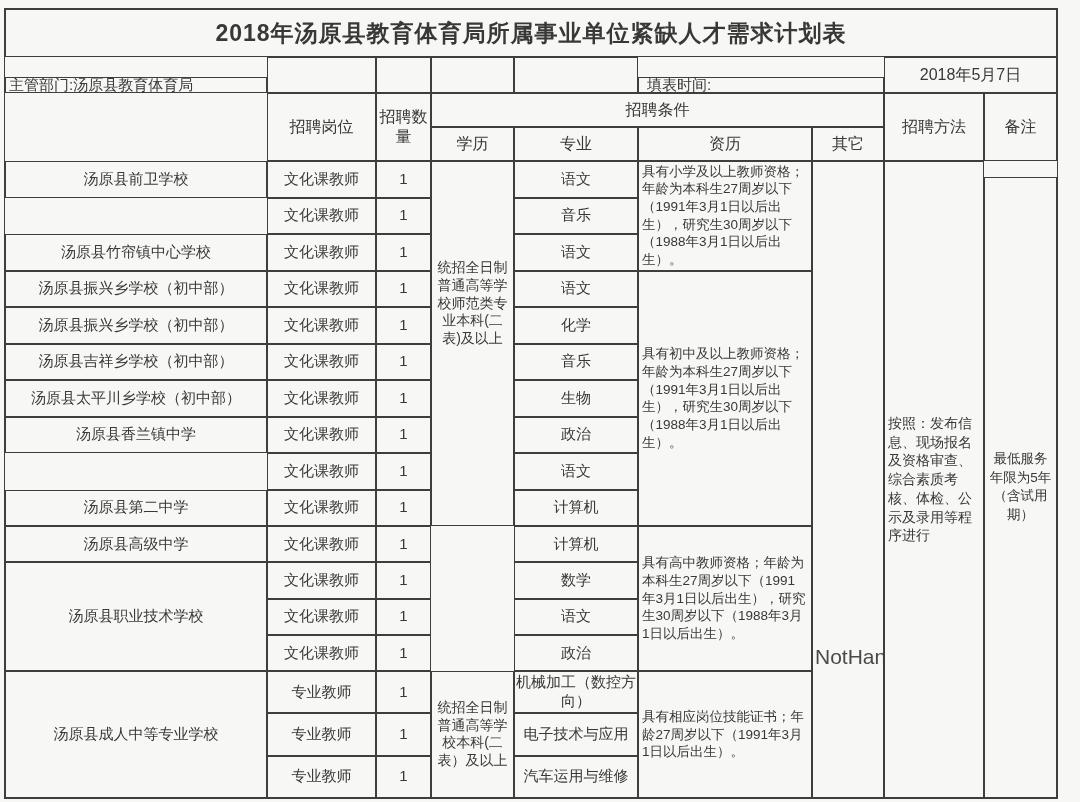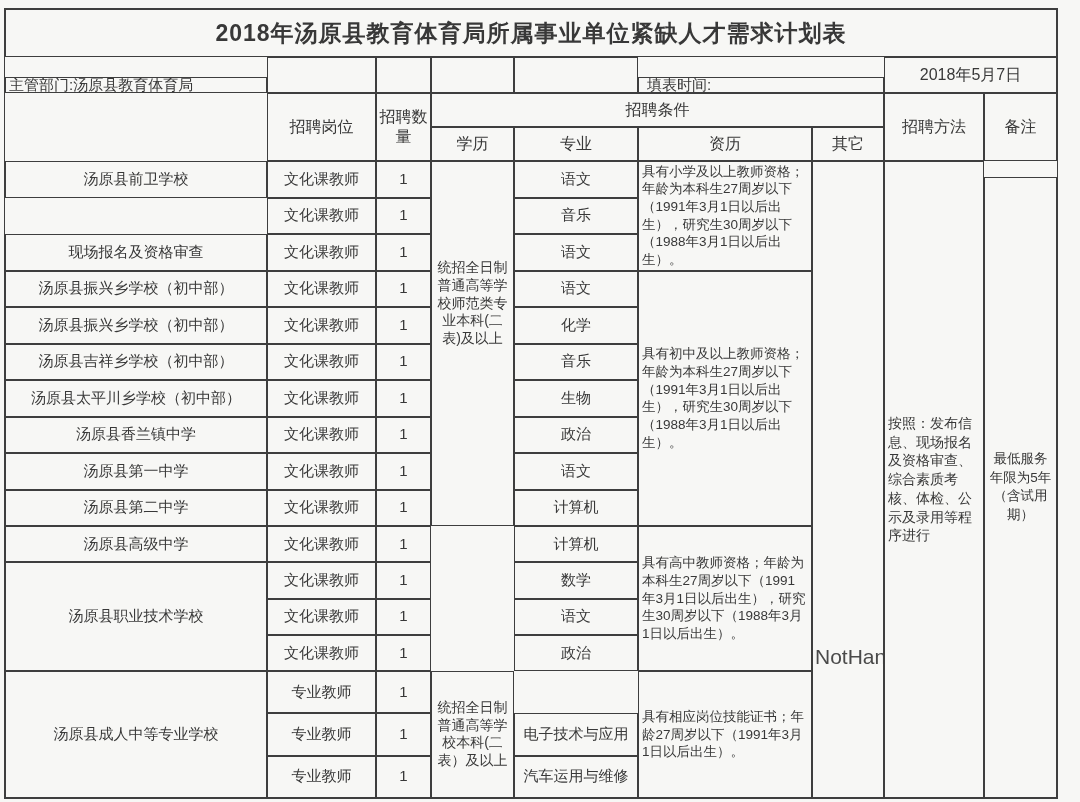--- a/index.html
+++ b/index.html
@@ -64,27 +64,26 @@
     <div class="c hdr" style="grid-area:3/3/5/4;padding:0 0">招聘数量</div>
     <div class="c hdr" style="grid-area:3/4/4/8">招聘条件</div>
     <div class="c hdr" style="grid-area:4/4/5/5">学历</div>
     <div class="c hdr" style="grid-area:4/5/5/6">专业</div>
     <div class="c hdr" style="grid-area:4/6/5/7">资历</div>
     <div class="c hdr" style="grid-area:4/7/5/8">其它</div>
     <div class="c hdr" style="grid-area:3/8/5/9">招聘方法</div>
     <div class="c hdr" style="grid-area:3/9/5/10">备注</div>
 
     <div class="c" style="grid-area:5/1/6/2">汤原县前卫学校</div>
-    <div class="c" style="grid-area:7/1/8/2">现场报名及资格审查</div>
+    <div class="c" style="grid-area:7/1/8/2">汤原县竹帘镇中心学校</div>
     <div class="c" style="grid-area:8/1/9/2">汤原县振兴乡学校（初中部）</div>
     <div class="c" style="grid-area:9/1/10/2">汤原县振兴乡学校（初中部）</div>
     <div class="c" style="grid-area:10/1/11/2">汤原县吉祥乡学校（初中部）</div>
     <div class="c" style="grid-area:11/1/12/2">汤原县太平川乡学校（初中部）</div>
     <div class="c" style="grid-area:12/1/13/2">汤原县香兰镇中学</div>
-    <div class="c" style="grid-area:13/1/14/2">汤原县第一中学</div>
     <div class="c" style="grid-area:14/1/15/2">汤原县第二中学</div>
     <div class="c" style="grid-area:15/1/16/2">汤原县高级中学</div>
     <div class="c" style="grid-area:16/1/19/2">汤原县职业技术学校</div>
     <div class="c" style="grid-area:19/1/22/2">汤原县成人中等专业学校</div>
 
     <div class="c" style="grid-area:5/2/6/3">文化课教师</div>
     <div class="c" style="grid-area:6/2/7/3">文化课教师</div>
     <div class="c" style="grid-area:7/2/8/3">文化课教师</div>
     <div class="c" style="grid-area:8/2/9/3">文化课教师</div>
     <div class="c" style="grid-area:9/2/10/3">文化课教师</div>
@@ -129,20 +128,21 @@
     <div class="c" style="grid-area:9/5/10/6">化学</div>
     <div class="c" style="grid-area:10/5/11/6">音乐</div>
     <div class="c" style="grid-area:11/5/12/6">生物</div>
     <div class="c" style="grid-area:12/5/13/6">政治</div>
     <div class="c" style="grid-area:13/5/14/6">语文</div>
     <div class="c" style="grid-area:14/5/15/6">计算机</div>
     <div class="c" style="grid-area:15/5/16/6">计算机</div>
     <div class="c" style="grid-area:16/5/17/6">数学</div>
     <div class="c" style="grid-area:17/5/18/6">语文</div>
     <div class="c" style="grid-area:18/5/19/6">政治</div>
+    <div class="c" style="grid-area:19/5/20/6">机械加工（数控方向）</div>
     <div class="c" style="grid-area:21/5/22/6">汽车运用与维修</div>
     <div class="c" style="grid-area:20/5/21/6">电子技术与应用</div>
 
     <div class="c qual" style="grid-area:5/6/8/7">具有小学及以上教师资格；年龄为本科生27周岁以下（1991年3月1日以后出生），研究生30周岁以下（1988年3月1日以后出生）。</div>
     <div class="c qual" style="grid-area:8/6/15/7">具有初中及以上教师资格；年龄为本科生27周岁以下（1991年3月1日以后出生），研究生30周岁以下（1988年3月1日以后出生）。</div>
     <div class="c qual" style="grid-area:15/6/19/7">具有高中教师资格；年龄为本科生27周岁以下（1991年3月1日以后出生），研究生30周岁以下（1988年3月1日以后出生）。</div>
     <div class="c qual" style="grid-area:19/6/22/7">具有相应岗位技能证书；年龄27周岁以下（1991年3月1日以后出生）。</div>
 
     <div class="c rel" style="grid-area:5/7/22/8">
       <span class="wm">NotHand</span>

